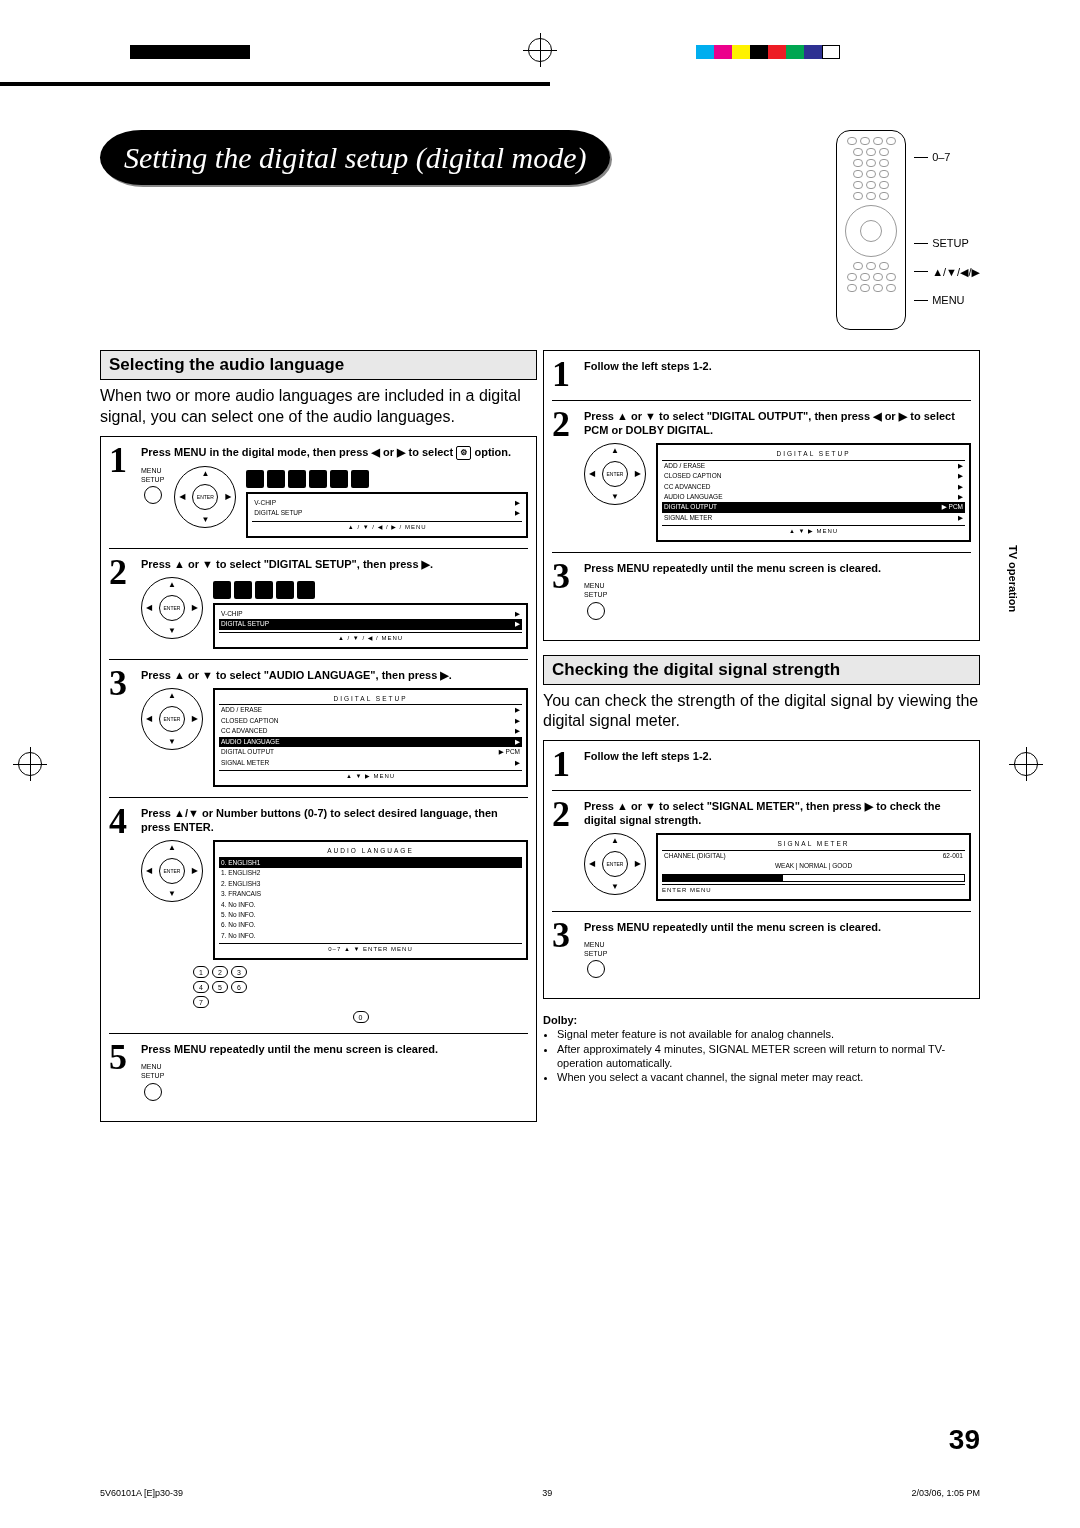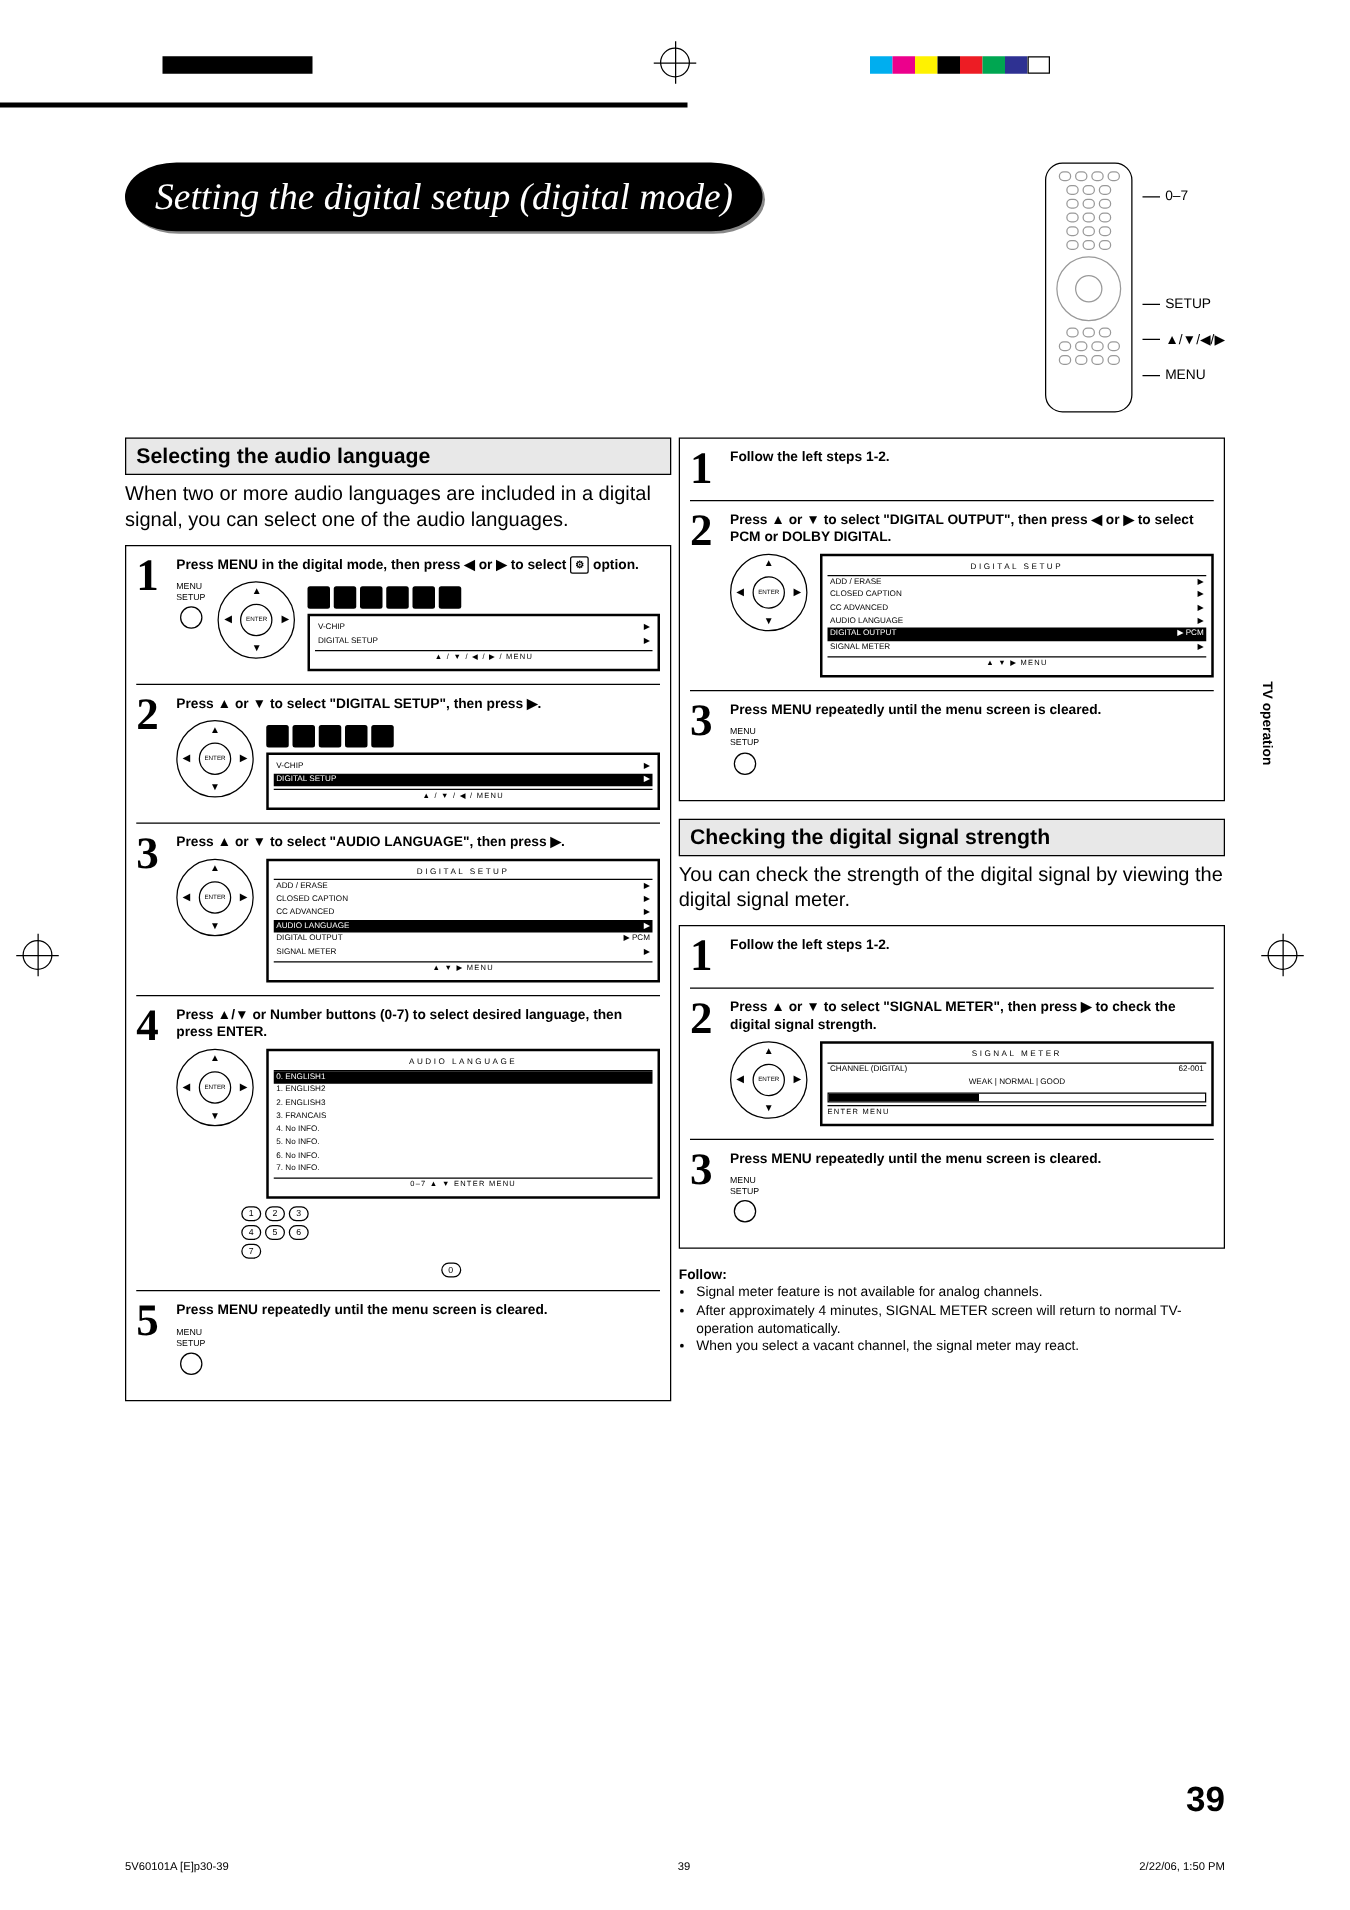--- a/index.html
+++ b/index.html
@@ -489,32 +489,32 @@
                   <div class="menu-btn">
                     <span class="mini-label">MENU<br>SETUP</span>
                     <span class="circ"></span>
                   </div>
                 </div>
           </div>
             </div>
         </div>
 
         <div class="notes">
-          <div class="notes-title">Follow:</div>
+          <div class="notes-title">Dolby:</div>
           <ul>
             <li>Signal meter feature is not available for analog channels.</li>
             <li>After approximately 4 minutes, SIGNAL METER screen will return to normal TV-operation automatically.</li>
             <li>When you select a vacant channel, the signal meter may react.</li>
           </ul>
         </div>
       </div>
     </div>
 
     <div class="side-tab">TV operation</div>
     <div class="pgnum">39</div>
   </div>
 
   <div class="footer">
     <span>5V60101A [E]p30-39</span>
     <span>39</span>
-    <span>2/22/06, 1:50 PM</span>
+    <span>2/03/06, 1:05 PM</span>
   </div>
 </div>
 
 </body></html>

